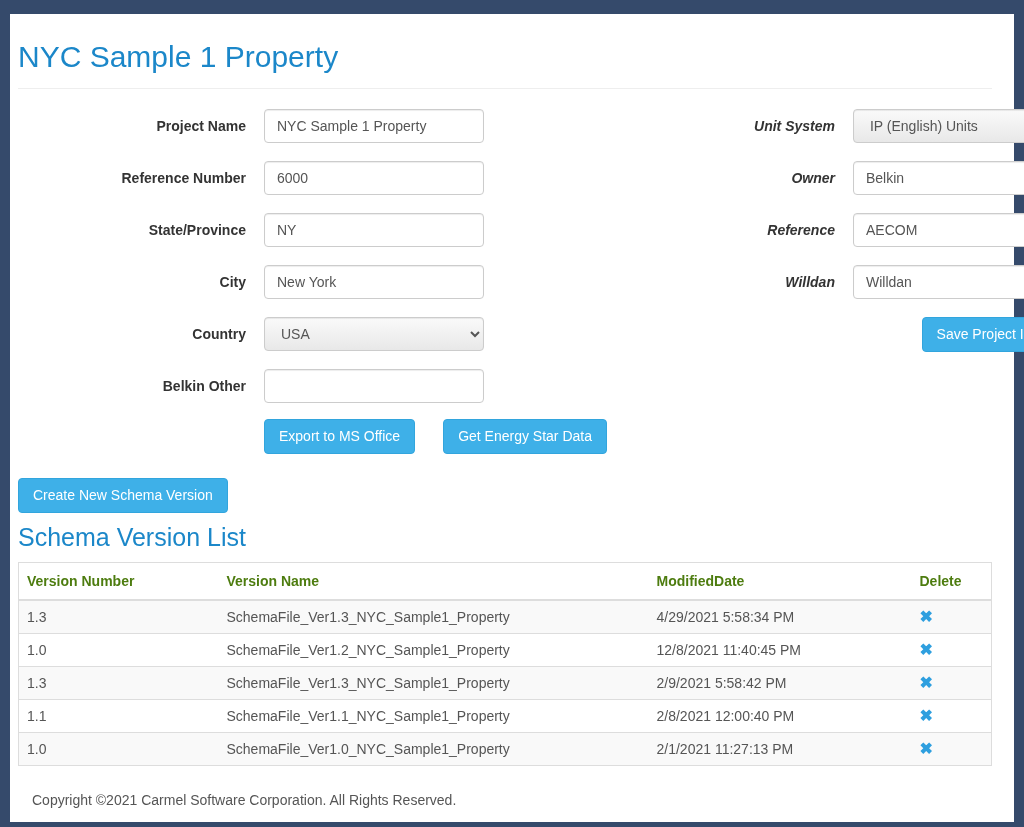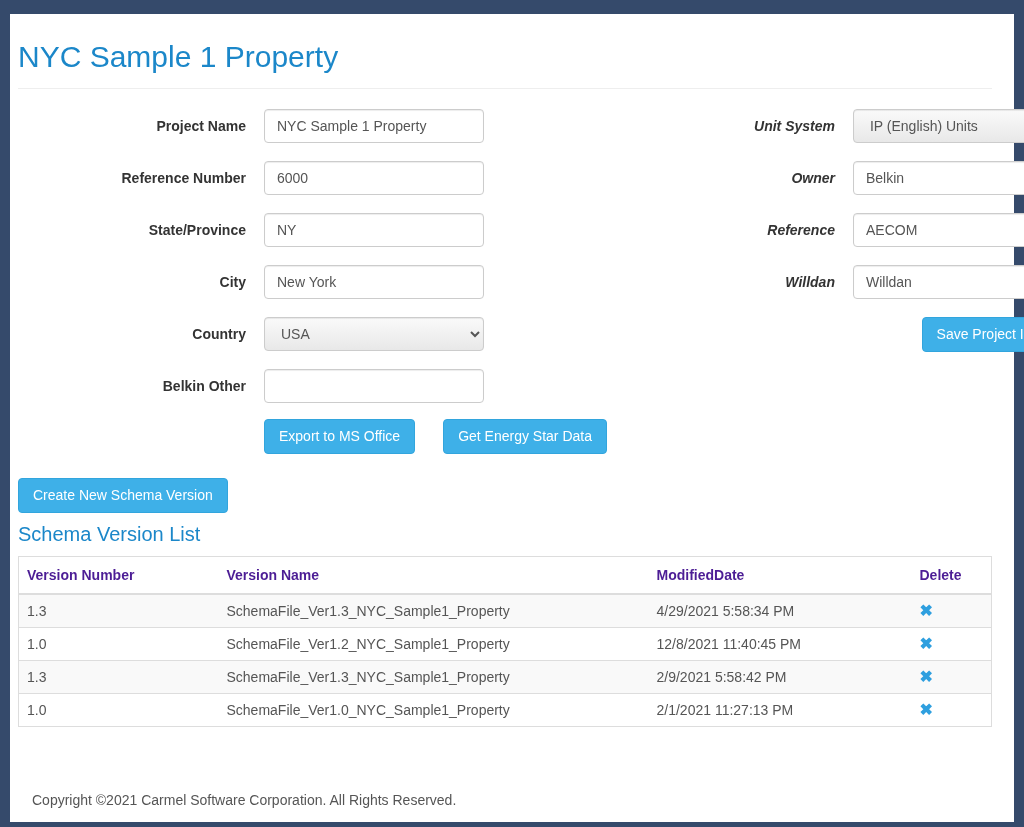--- a/index.html
+++ b/index.html
@@ -63,37 +63,37 @@
   .btn-info {
     color: #fff;
     background: #3eb0e8;
     border-color: #32a5dd;
   }
   .btn-row-left { padding-left: 246px; display: flex; gap: 28px; margin-top: -2px; margin-bottom: 12px; }
   .save-row { display: flex; justify-content: flex-end; margin-top: 0px; }
   .create-row { margin-top: 12px; margin-bottom: 10px; }
   h2.subtitle {
     color: #1b87c9;
-    font-size: 20px;
+    font-size: 25px;
     font-weight: 400;
     margin: 6px 0 10px 0;
   }
   table.schema {
     width: 100%;
     border-collapse: collapse;
     border: 1px solid #ddd;
     font-size: 14px;
     color: #555;
   }
   table.schema th {
     text-align: left;
     font-weight: 700;
     padding: 10px 8px;
     border-bottom: 2px solid #ddd;
-    color: #4c1d95;
+    color: #4d7c0f;
     background: #fff;
   }
   table.schema td {
     padding: 8px 8px;
     border-top: 1px solid #ddd;
   }
   table.schema tbody tr:nth-child(odd) td { background: #f9f9f9; }
   .del-icon {
     color: #2e9fdf;
     font-weight: 700;
@@ -206,20 +206,26 @@
             <td>12/8/2021 11:40:45 PM</td>
             <td><span class="del-icon">✖</span></td>
           </tr>
           <tr>
             <td>1.3</td>
             <td>SchemaFile_Ver1.3_NYC_Sample1_Property</td>
             <td>2/9/2021 5:58:42 PM</td>
             <td><span class="del-icon">✖</span></td>
           </tr>
           <tr>
+            <td>1.1</td>
+            <td>SchemaFile_Ver1.1_NYC_Sample1_Property</td>
+            <td>2/8/2021 12:00:40 PM</td>
+            <td><span class="del-icon">✖</span></td>
+          </tr>
+          <tr>
             <td>1.0</td>
             <td>SchemaFile_Ver1.0_NYC_Sample1_Property</td>
             <td>2/1/2021 11:27:13 PM</td>
             <td><span class="del-icon">✖</span></td>
           </tr>
         </tbody>
     </table>
 
   </div>
 

